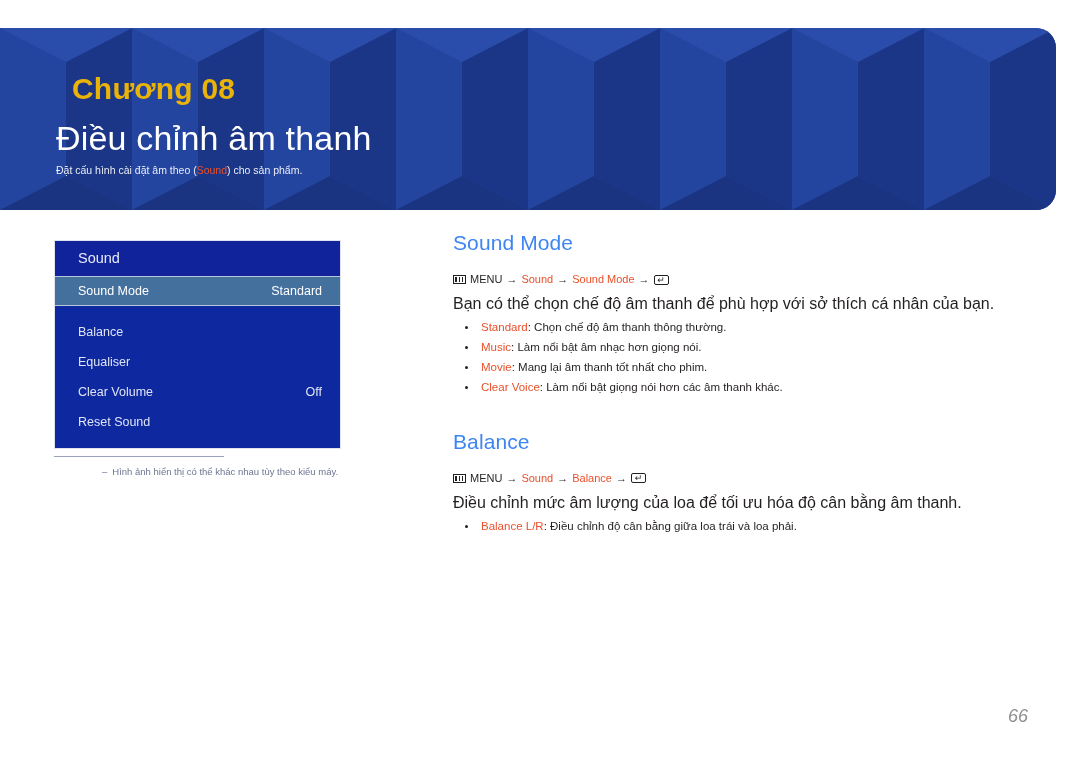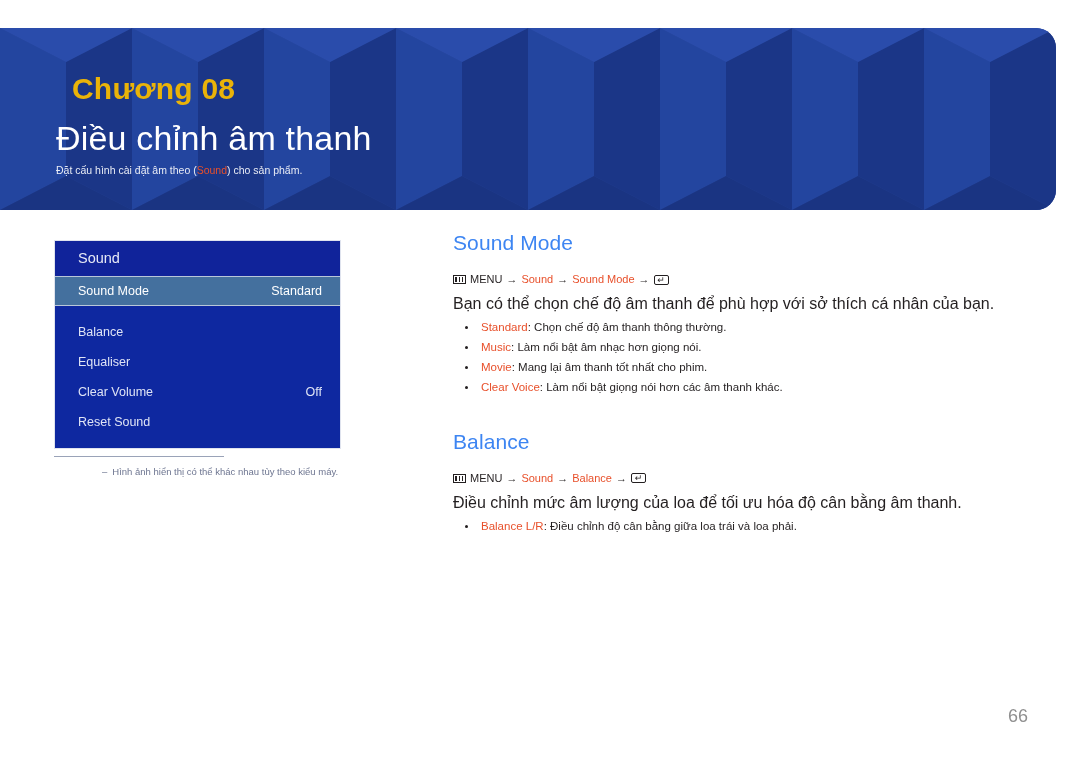--- a/index.html
+++ b/index.html
@@ -221,20 +221,21 @@
   .sec-balance { margin-top: 34px; }
 
   .page-num {
     position: absolute;
     left: 0;
     top: 706px;
     width: 1028px;
     text-align: right;
     font-size: 18px;
     color: #8f8f8f;
+    font-style: italic;
   }
 </style>
 </head>
 <body>
 
 <div class="banner">
   <svg class="banner-pattern" viewBox="0 0 1056 182" preserveAspectRatio="none" aria-hidden="true">
     <defs>
       <pattern id="cubes" width="132" height="182" patternUnits="userSpaceOnUse">
         <rect x="0" y="0" width="132" height="182" fill="#1f3e96"></rect>

